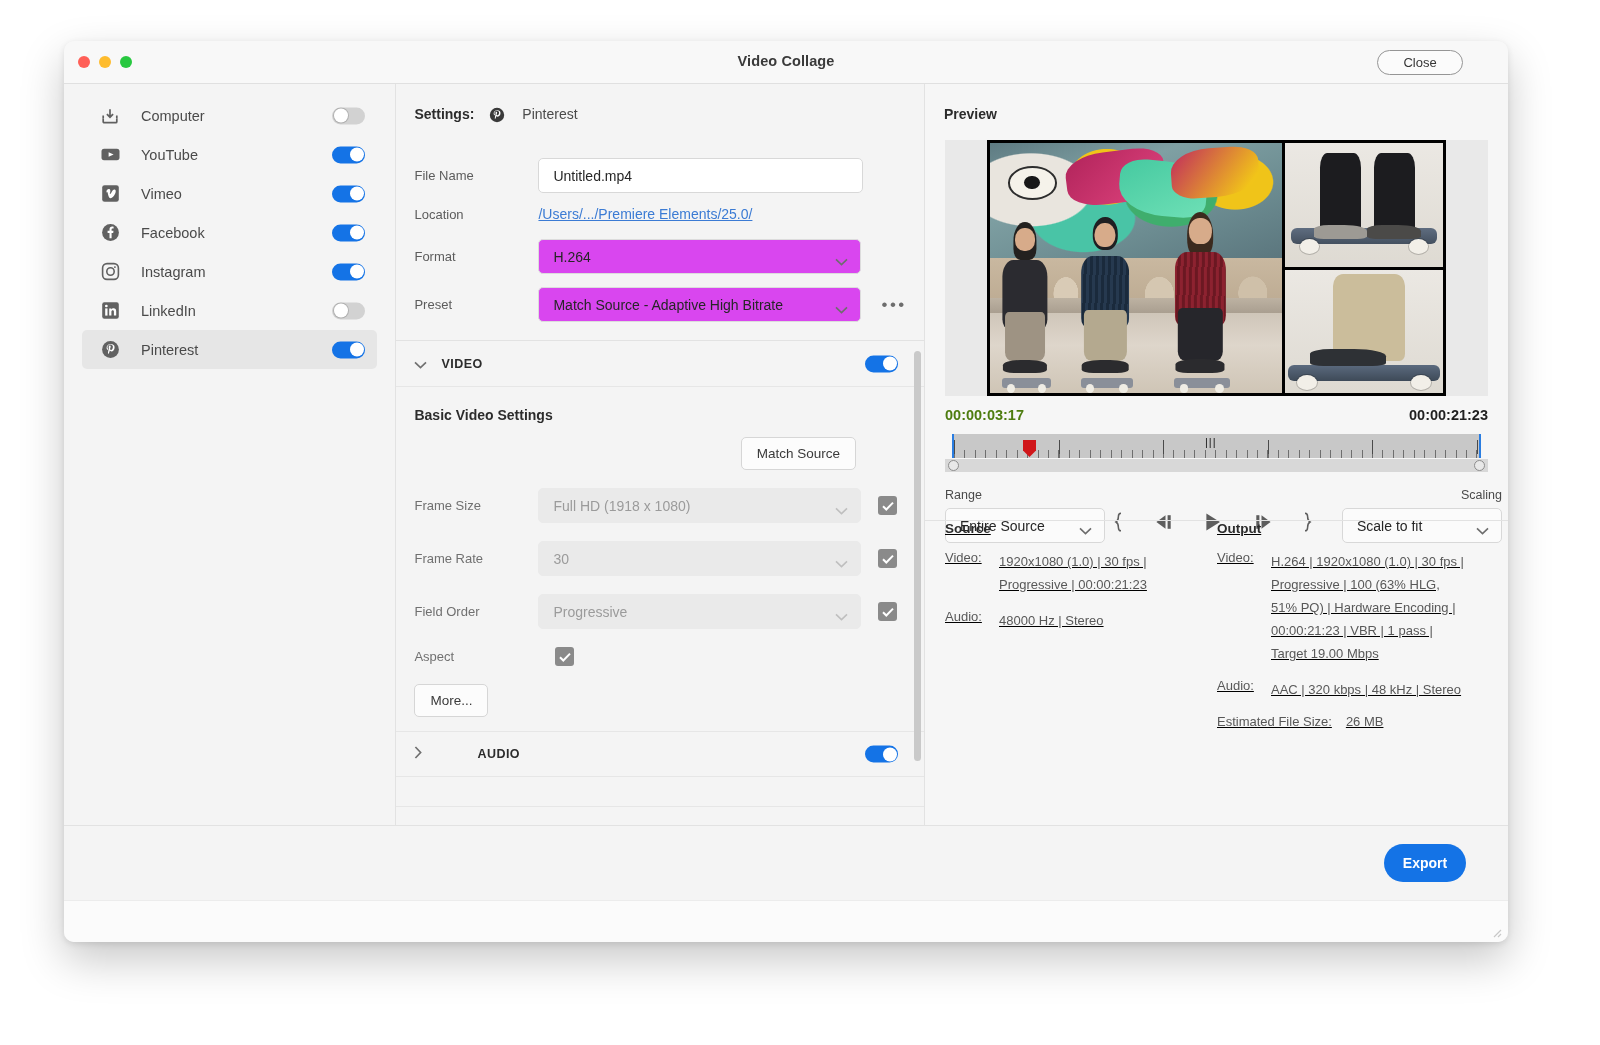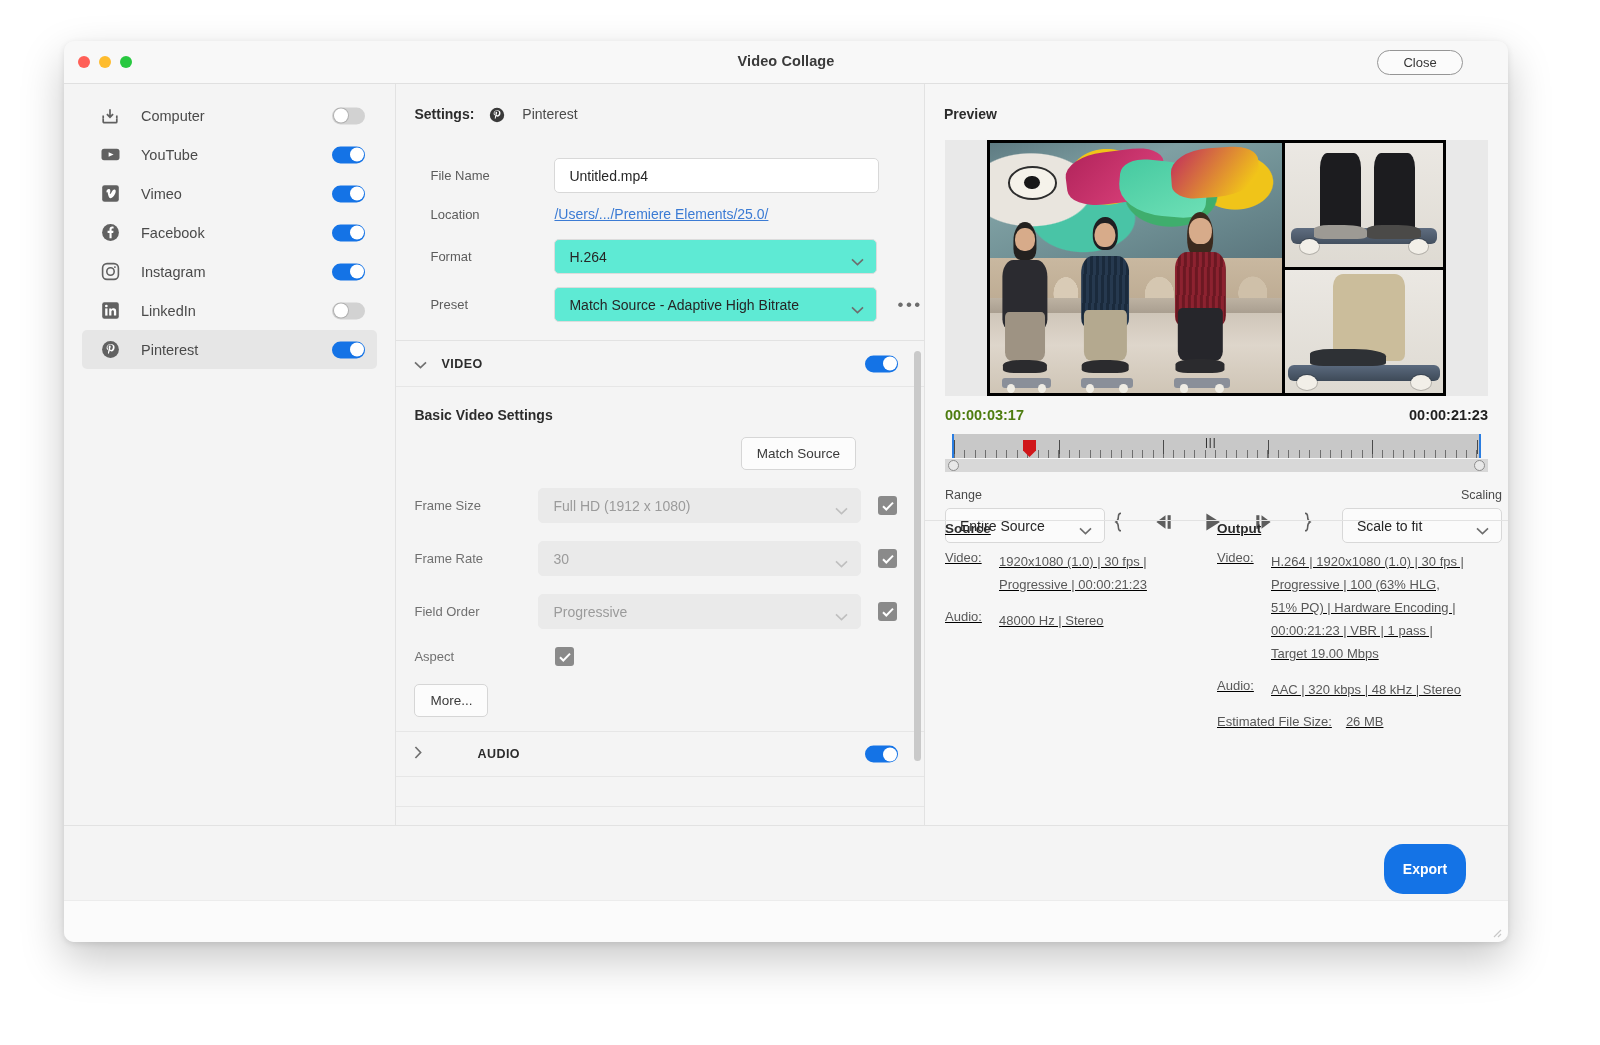--- a/index.html
+++ b/index.html
@@ -131,41 +131,40 @@
   .form-rows { padding: 16px 0 18px 0; }
   .frow {
     display: flex; align-items: center;
     margin-bottom: 13px;
     padding-left: 18px;
   }
   .frow .flabel {
     width: 124px;
     font-size: 13px; color: #5c5c5c;
     flex: 0 0 auto;
-    margin-left: 16px;
   }
   .field-input {
     width: 325px; height: 35px;
     background: #ffffff;
     border: 1px solid #d8d8d8;
     border-radius: 5px;
     display: flex; align-items: center;
     padding-left: 14px;
     font-size: 14px; color: #262626;
     cursor: text;
   }
   .field-link {
     font-size: 14px; color: #3b7bd4;
     text-decoration: underline;
     cursor: pointer;
   }
   .select {
     position: relative;
     width: 323px; height: 35px;
-    background: #5eead4;
+    background: #d946ef;
     border: 1px solid #dcdcdc;
     border-radius: 5px;
     display: flex; align-items: center;
     padding-left: 14px;
     font-size: 14px; color: #262626;
     cursor: pointer;
   }
   .chev {
     position: absolute; right: 12px; top: 50%;
     transform: translateY(-50%);
@@ -505,21 +504,21 @@
 
   
   #footer {
     position: relative;
     height: 75px;
     background: #f4f4f4;
     border-top: 1px solid #e2e2e2;
   }
   #export-button {
     position: absolute; right: 42px; top: 18px;
-    width: 82px; height: 50px;
+    width: 82px; height: 38px;
     background: #1473e6; border-radius: 19px;
     display: flex; align-items: center; justify-content: center;
     color: #fff; font-size: 14px; font-weight: 700;
     cursor: pointer;
   }
   #statusbar {
     height: 42px;
     background: #fbfbfb;
     border-top: 1px solid #ececec;
   }
@@ -718,21 +717,21 @@
 
           <div class="match-row">
             <div class="btn-light">
               <span>Match Source</span>
             </div>
           </div>
 
           <div class="vrow">
             <span class="flabel">Frame Size</span>
             <div class="select disabled">
-              <span>Full HD (1912 x 1080)</span>
+              <span>Full HD (1918 x 1080)</span>
               <span class="chev">
                 <svg width="13" height="8" viewBox="0 0 13 8" fill="none" stroke="currentColor" stroke-width="1.6">
                     <path d="M1 1.4 6.5 6.6 12 1.4"></path>
                   </svg>
               </span>
             </div>
             <span class="checkbox">
               <svg width="12" height="10" viewBox="0 0 12 10" fill="none" stroke="#fff" stroke-width="2">
                   <path d="M1 5.2 4.3 8.5 11 1.6"></path>
                 </svg>

